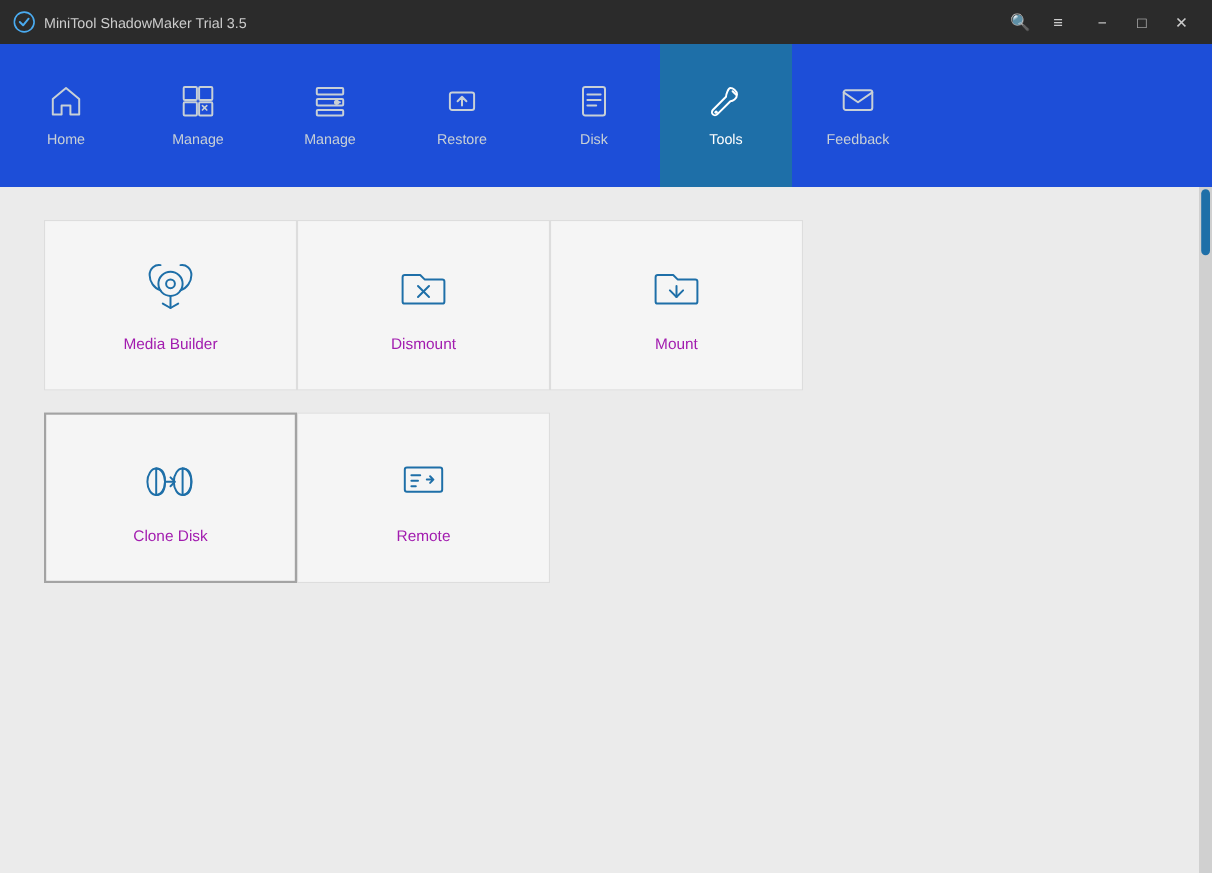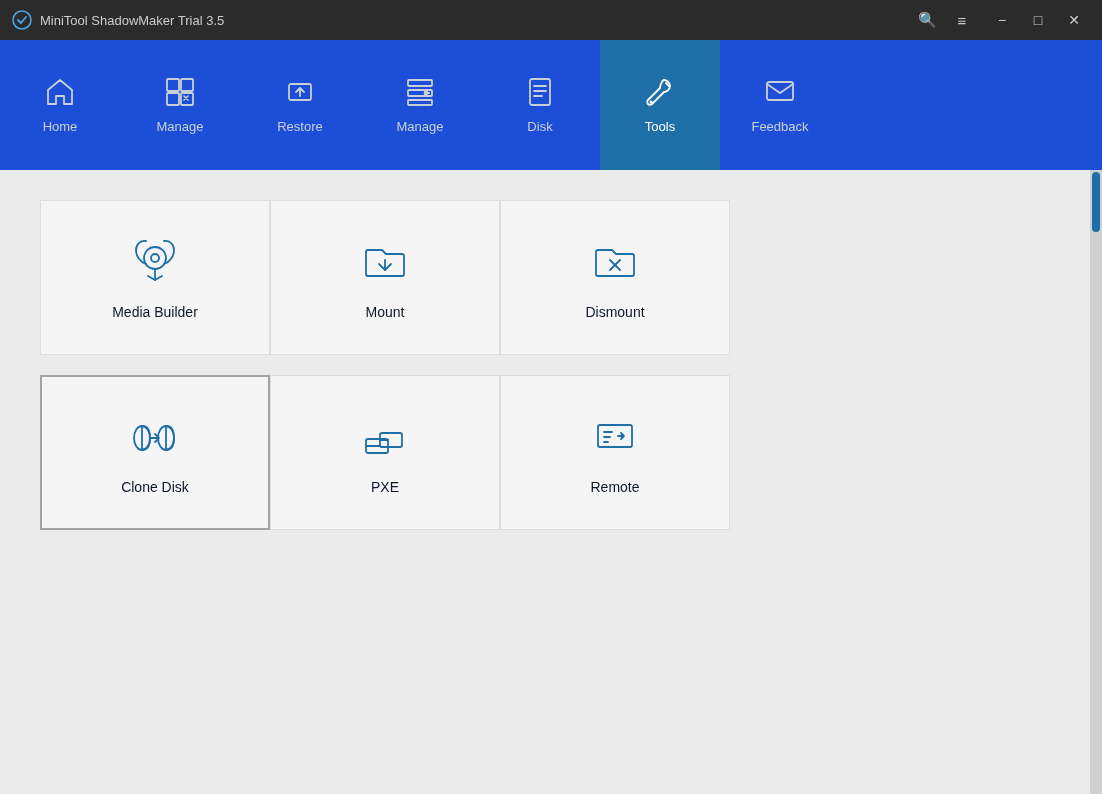--- a/index.html
+++ b/index.html
@@ -154,21 +154,21 @@
       background: #f5f5f5;
     }
     .tool-card .tool-icon {
       width: 54px;
       height: 54px;
       display: flex;
       align-items: center;
       justify-content: center;
     }
     .tool-card .tool-label {
-      color: #0f172a;
+      color: #a21caf;
       font-size: 14px;
     }
 
     svg.tool-svg {
       width: 54px;
       height: 54px;
       fill: none;
       stroke: #1e6fa8;
       stroke-width: 1.8;
       stroke-linecap: round;
@@ -217,38 +217,38 @@
         <path d="M20 20 L24 24 M24 20 L20 24" stroke="#c8d0d6" stroke-width="1.5"></path>
       </svg>
     </span>
     <span class="nav-label">Manage</span>
   </div>
 
 
   <div class="nav-item">
     <span class="nav-icon">
       <svg width="32" height="32" viewBox="0 0 32 32" fill="none" stroke="#c8d0d6" stroke-width="1.8" stroke-linecap="round" stroke-linejoin="round">
-        <rect x="5" y="8" width="22" height="16" rx="2"></rect>
-        <path d="M16 12 L16 20 M12 16 L16 12 L20 16"></path>
-      </svg>
-    </span>
-    <span class="nav-label">Restore</span>
-  </div>
-
-  <div class="nav-item">
-    <span class="nav-icon">
-      <svg width="32" height="32" viewBox="0 0 32 32" fill="none" stroke="#c8d0d6" stroke-width="1.8" stroke-linecap="round" stroke-linejoin="round">
         <rect x="4" y="4" width="24" height="6" rx="1"></rect>
         <rect x="4" y="14" width="24" height="6" rx="1"></rect>
         <path d="M21 17 L25 17"></path>
         <circle cx="22" cy="17" r="1.5" fill="#c8d0d6"></circle>
         <rect x="4" y="24" width="24" height="5" rx="1"></rect>
       </svg>
     </span>
     <span class="nav-label">Manage</span>
+  </div>
+
+  <div class="nav-item">
+    <span class="nav-icon">
+      <svg width="32" height="32" viewBox="0 0 32 32" fill="none" stroke="#c8d0d6" stroke-width="1.8" stroke-linecap="round" stroke-linejoin="round">
+        <rect x="5" y="8" width="22" height="16" rx="2"></rect>
+        <path d="M16 12 L16 20 M12 16 L16 12 L20 16"></path>
+      </svg>
+    </span>
+    <span class="nav-label">Restore</span>
   </div>
 
   <div class="nav-item">
     <span class="nav-icon">
       <svg width="32" height="32" viewBox="0 0 32 32" fill="none" stroke="#c8d0d6" stroke-width="1.8" stroke-linecap="round" stroke-linejoin="round">
         <rect x="6" y="3" width="20" height="26" rx="2"></rect>
         <path d="M10 10 L22 10 M10 15 L22 15 M10 20 L18 20"></path>
       </svg>
     </span>
     <span class="nav-label">Disk</span>
@@ -292,36 +292,36 @@
         </svg>
       </div>
       <span class="tool-label">Media Builder</span>
     </div>
 
 
     <div class="tool-card">
       <div class="tool-icon">
         <svg class="tool-svg" viewBox="0 0 54 54">
           <path d="M10 40 L44 40 Q46 40 46 38 L46 20 Q46 18 44 18 L28 18 L24 14 L10 14 Q8 14 8 16 L8 38 Q8 40 10 40Z"></path>
+          <line x1="22" y1="24" x2="32" y2="34"></line>
+          <line x1="32" y1="24" x2="22" y2="34"></line>
+        </svg>
+      </div>
+      <span class="tool-label">Dismount</span>
+    </div>
+
+    <div class="tool-card">
+      <div class="tool-icon">
+        <svg class="tool-svg" viewBox="0 0 54 54">
+          <path d="M10 40 L44 40 Q46 40 46 38 L46 20 Q46 18 44 18 L28 18 L24 14 L10 14 Q8 14 8 16 L8 38 Q8 40 10 40Z"></path>
           <line x1="27" y1="24" x2="27" y2="34"></line>
           <polyline points="21,28 27,34 33,28"></polyline>
         </svg>
       </div>
       <span class="tool-label">Mount</span>
-    </div>
-
-    <div class="tool-card">
-      <div class="tool-icon">
-        <svg class="tool-svg" viewBox="0 0 54 54">
-          <path d="M10 40 L44 40 Q46 40 46 38 L46 20 Q46 18 44 18 L28 18 L24 14 L10 14 Q8 14 8 16 L8 38 Q8 40 10 40Z"></path>
-          <line x1="22" y1="24" x2="32" y2="34"></line>
-          <line x1="32" y1="24" x2="22" y2="34"></line>
-        </svg>
-      </div>
-      <span class="tool-label">Dismount</span>
     </div>
 
   </div>
 
   <div class="tools-grid-row2">
 
     <div class="tool-card selected">
       <div class="tool-icon">
         <svg class="tool-svg" viewBox="0 0 54 54">
           <ellipse cx="14" cy="27" rx="8" ry="12"></ellipse>
@@ -330,31 +330,20 @@
           <ellipse cx="38" cy="27" rx="8" ry="12"></ellipse>
           <line x1="38" y1="15" x2="38" y2="39"></line>
           <path d="M38 15 Q46 15 46 27 Q46 39 38 39"></path>
           <line x1="22" y1="27" x2="30" y2="27"></line>
           <polyline points="27,23 31,27 27,31"></polyline>
         </svg>
       </div>
       <span class="tool-label">Clone Disk</span>
     </div>
 
-    <div class="tool-card">
-      <div class="tool-icon">
-        <svg class="tool-svg" viewBox="0 0 54 54">
-          <rect x="8" y="28" width="22" height="14" rx="2"></rect>
-          <rect x="22" y="22" width="22" height="14" rx="2"></rect>
-          <line x1="8" y1="35" x2="22" y2="35"></line>
-          <line x1="22" y1="29" x2="30" y2="29"></line>
-        </svg>
-      </div>
-      <span class="tool-label">PXE</span>
-    </div>
 
     <div class="tool-card">
       <div class="tool-icon">
         <svg class="tool-svg" viewBox="0 0 54 54">
           <rect x="10" y="14" width="34" height="22" rx="2"></rect>
           <line x1="16" y1="21" x2="24" y2="21"></line>
           <line x1="16" y1="26" x2="22" y2="26"></line>
           <line x1="16" y1="31" x2="20" y2="31"></line>
           <polyline points="30,25 36,25 33,22 36,25 33,28"></polyline>
         </svg>

